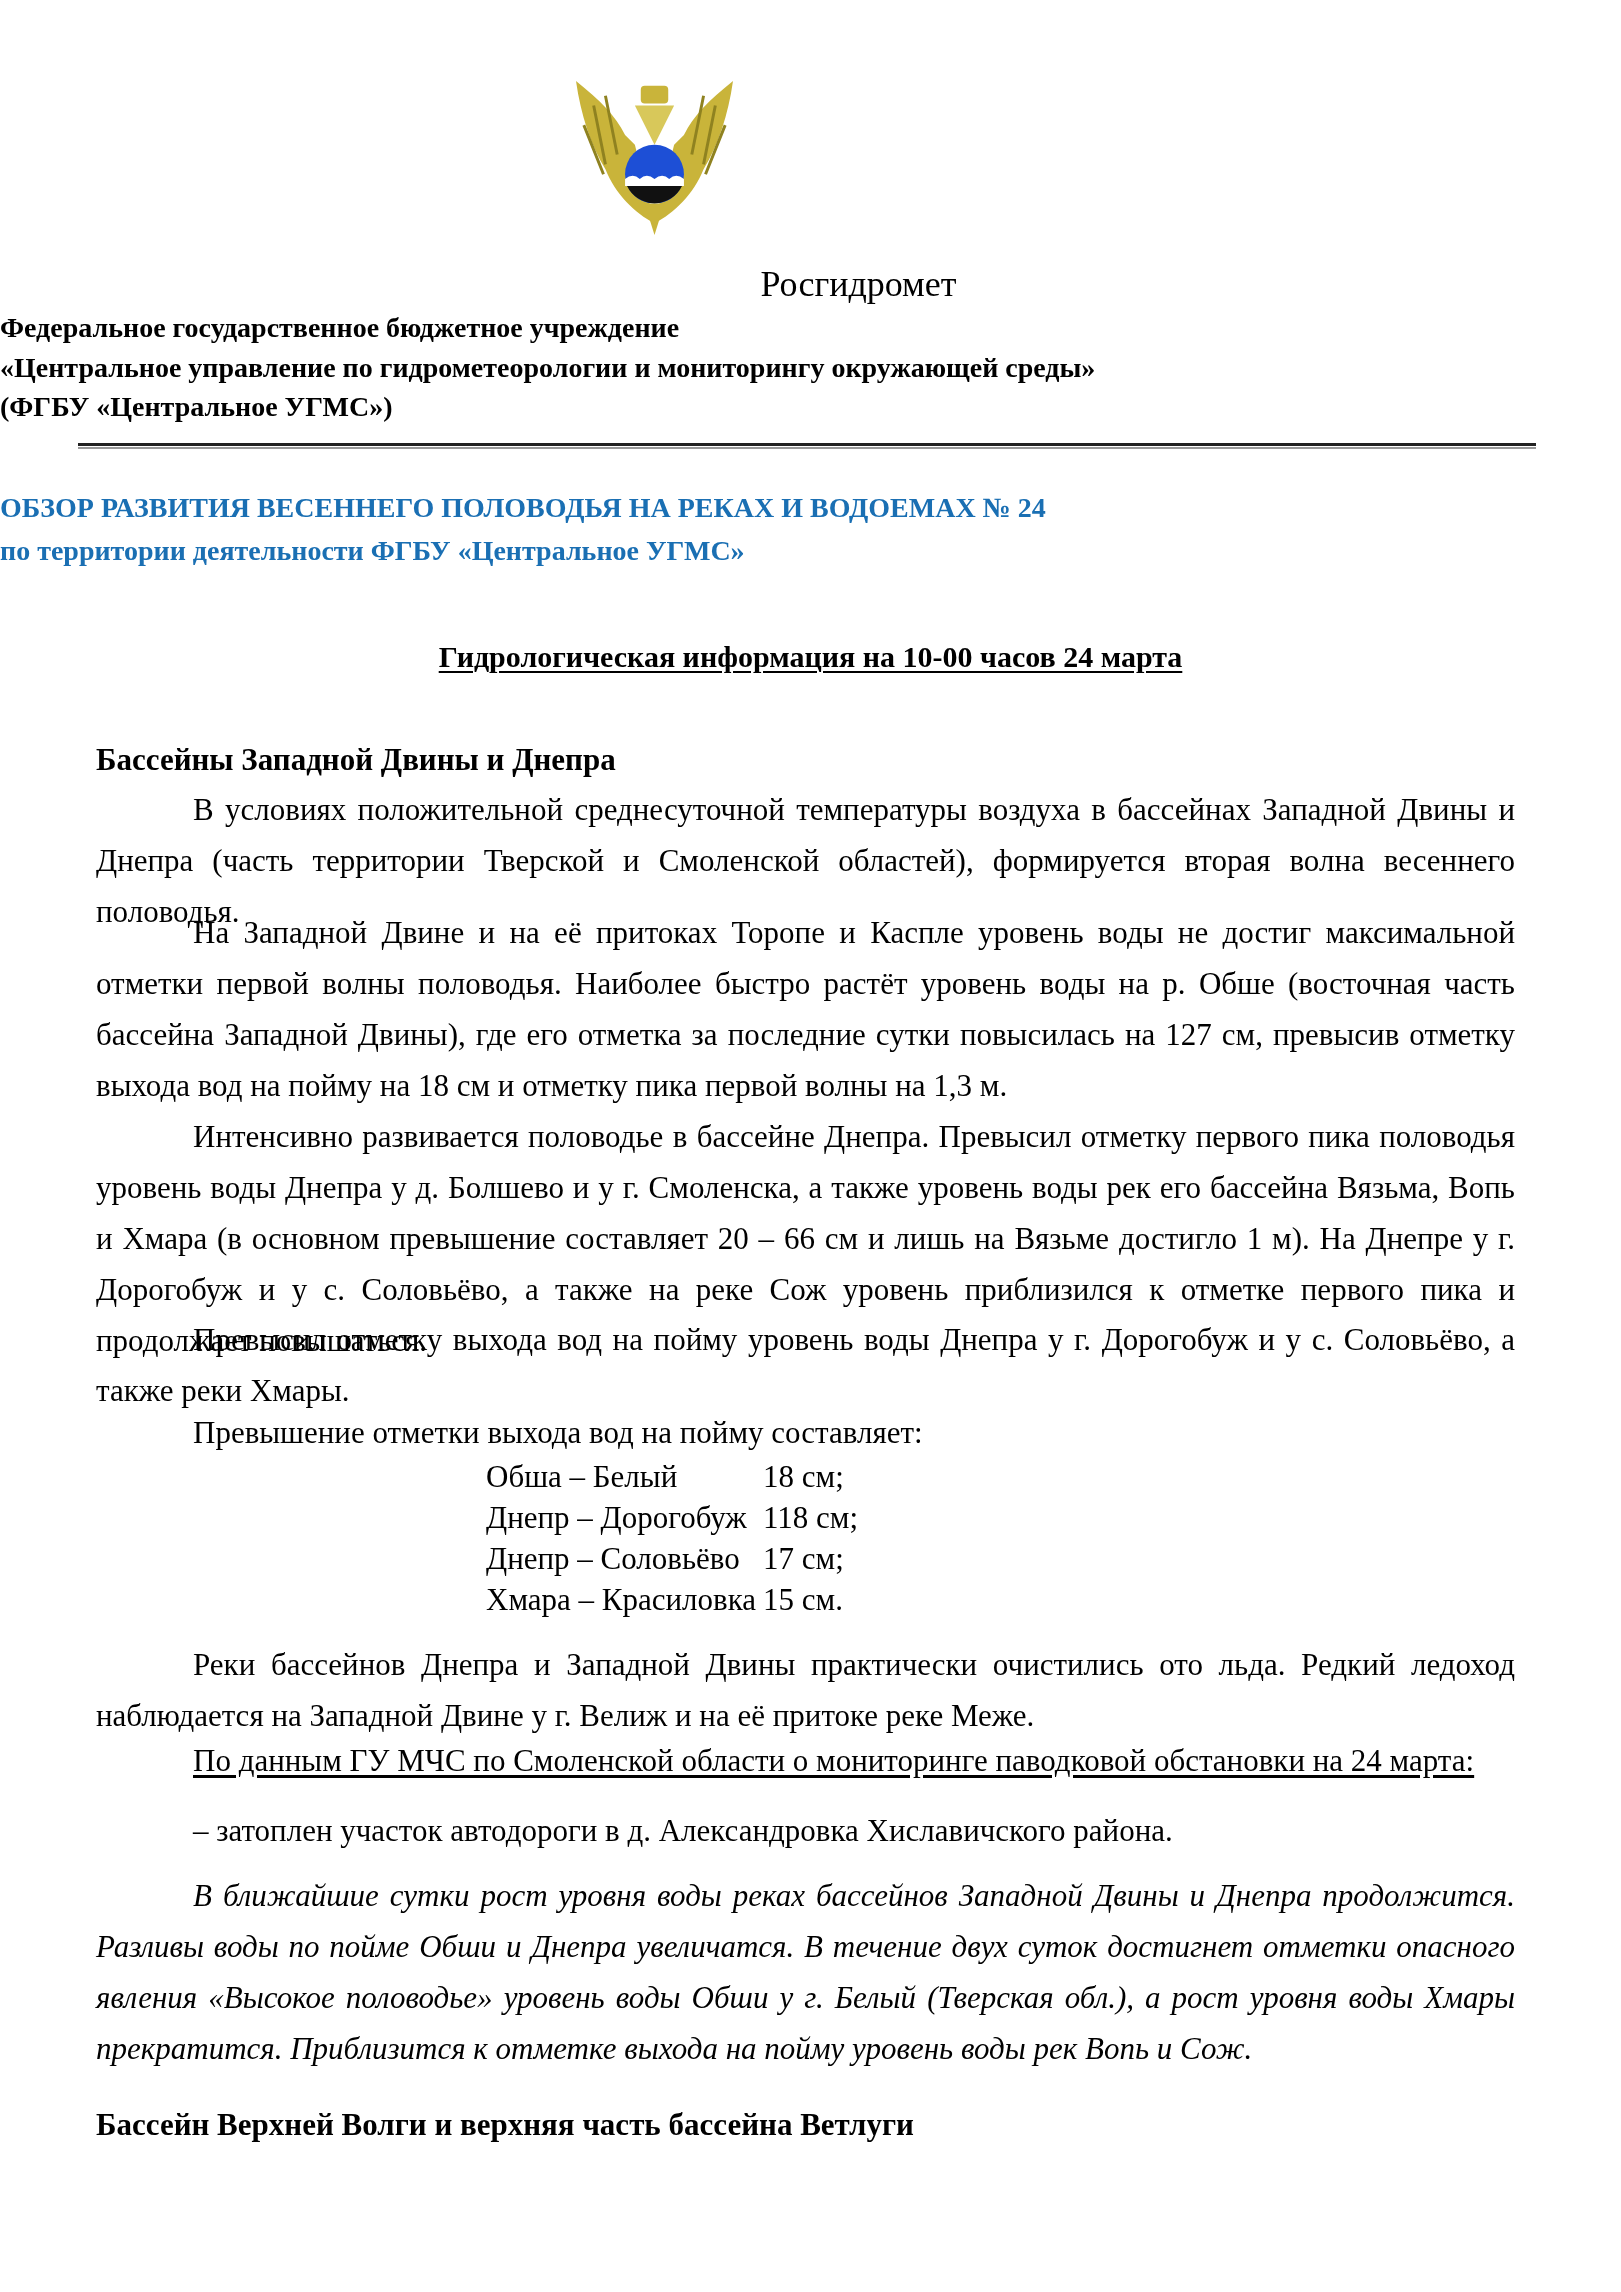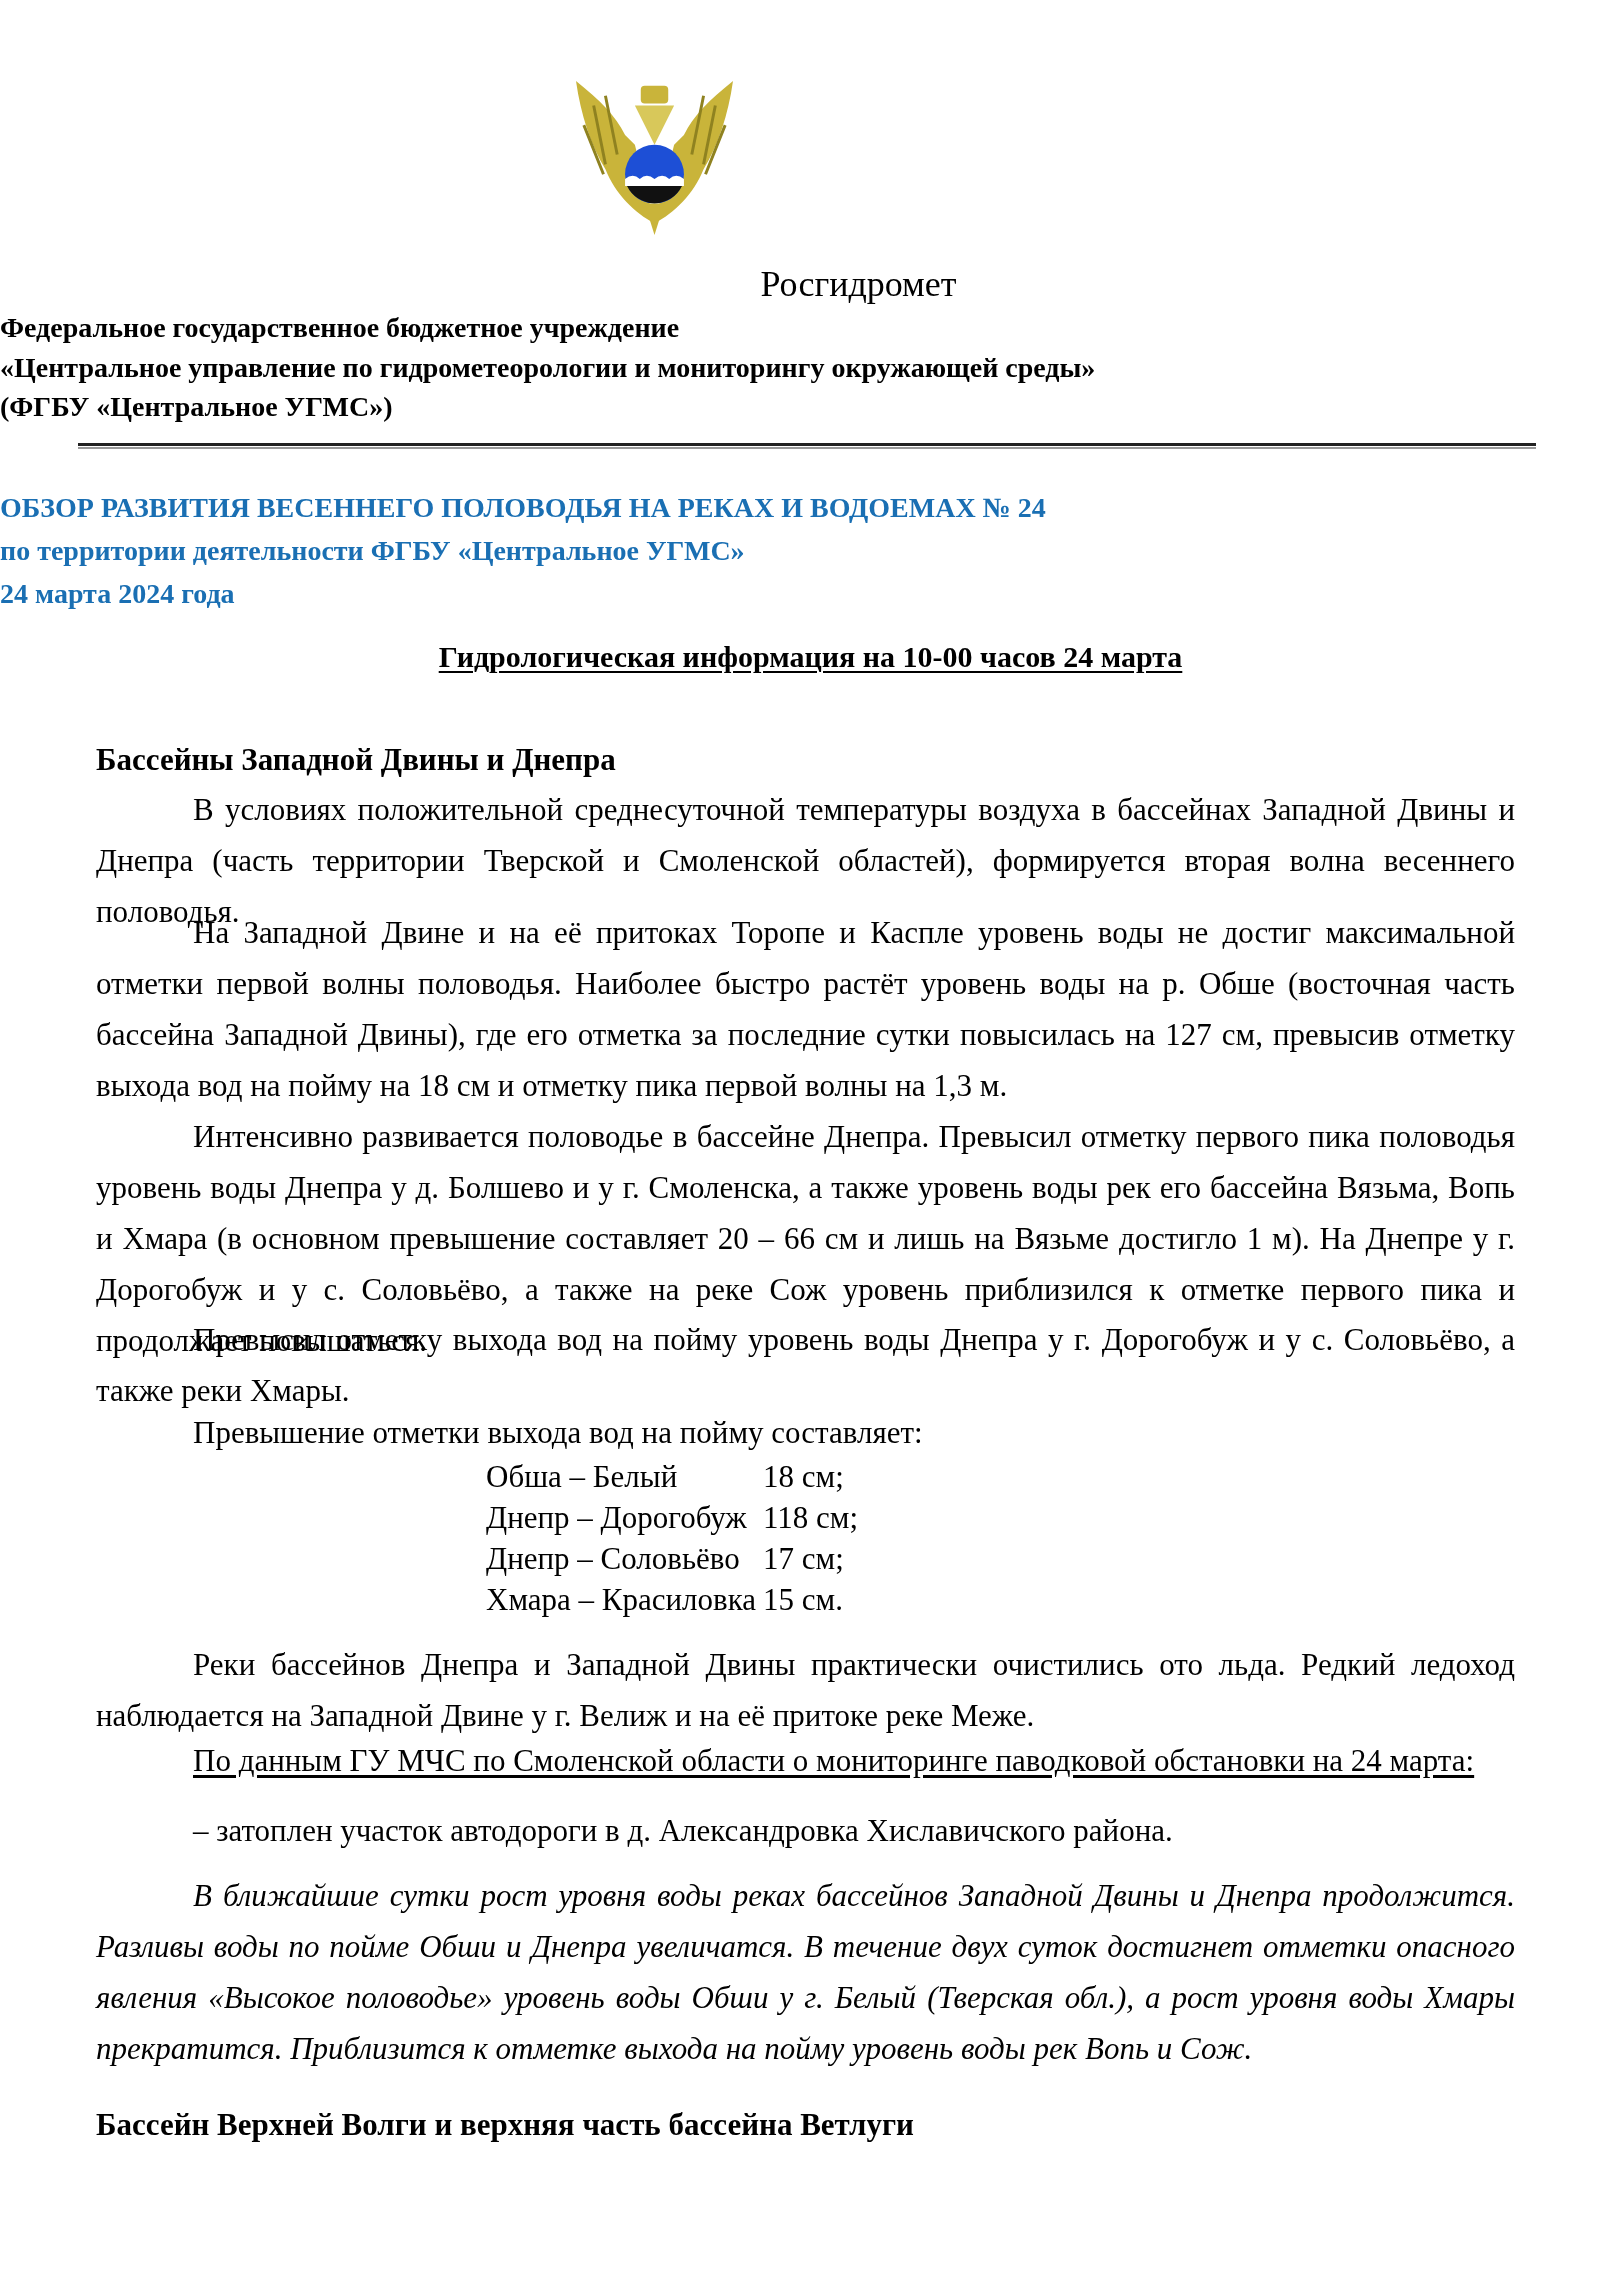--- a/index.html
+++ b/index.html
@@ -46,21 +46,20 @@
   <div class="org-name">Росгидромет</div>
   <div class="org-line" style="top:312px">Федеральное государственное бюджетное учреждение</div>
   <div class="org-line" style="top:391px">(ФГБУ «Центральное УГМС»)</div>
   <div class="org-line" style="top:352px">«Центральное управление по гидрометеорологии и мониторингу окружающей среды»</div>
 
   <div class="rule"></div>
   <div class="rule2"></div>
 
   <div class="blue" style="top:492px">ОБЗОР РАЗВИТИЯ ВЕСЕННЕГО ПОЛОВОДЬЯ НА РЕКАХ И ВОДОЕМАХ № 24</div>
   <div class="blue" style="top:535px">по территории деятельности ФГБУ «Центральное УГМС»</div>
-  <div class="blue" style="top:578px">24 марта 2024 года</div>
 
   <div class="hydro"><span>Гидрологическая информация на 10-00 часов 24 марта</span></div>
 
   <div class="h2" style="top:742px">Бассейны Западной Двины и Днепра</div>
 
   <div class="para" style="top:784px">В условиях положительной среднесуточной температуры воздуха в бассейнах Западной Двины и Днепра (часть территории Тверской и Смоленской областей), формируется вторая волна весеннего половодья.</div>
   <div class="para" style="top:907px">На Западной Двине и на её притоках Торопе и Каспле уровень воды не достиг максимальной отметки первой волны половодья. Наиболее быстро растёт уровень воды на р. Обше (восточная часть бассейна Западной Двины), где его отметка за последние сутки повысилась на 127 см, превысив отметку выхода вод на пойму на 18 см и отметку пика первой волны на 1,3 м.</div>
   <div class="para" style="top:1111px">Интенсивно развивается половодье в бассейне Днепра. Превысил отметку первого пика половодья уровень воды Днепра у д. Болшево и у г. Смоленска, а также уровень воды рек его бассейна Вязьма, Вопь и Хмара (в основном превышение составляет 20 – 66 см и лишь на Вязьме достигло 1 м). На Днепре у г. Дорогобуж и у с. Соловьёво, а также на реке Сож уровень приблизился к отметке первого пика и продолжает повышаться.</div>
   <div class="para" style="top:1314px">Превысил отметку выхода вод на пойму уровень воды Днепра у г. Дорогобуж и у с. Соловьёво, а также реки Хмары.</div>
 

